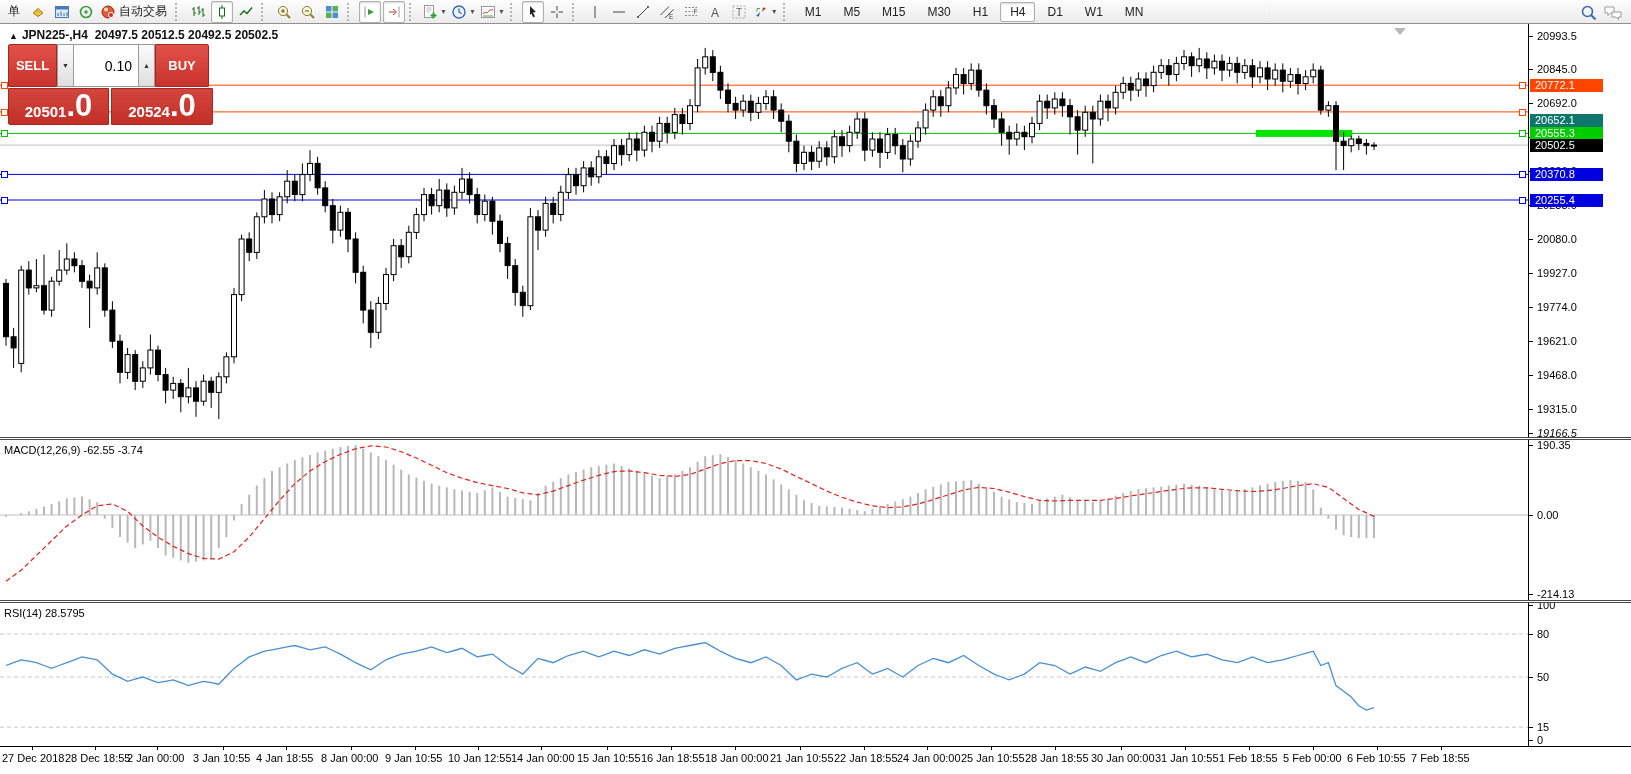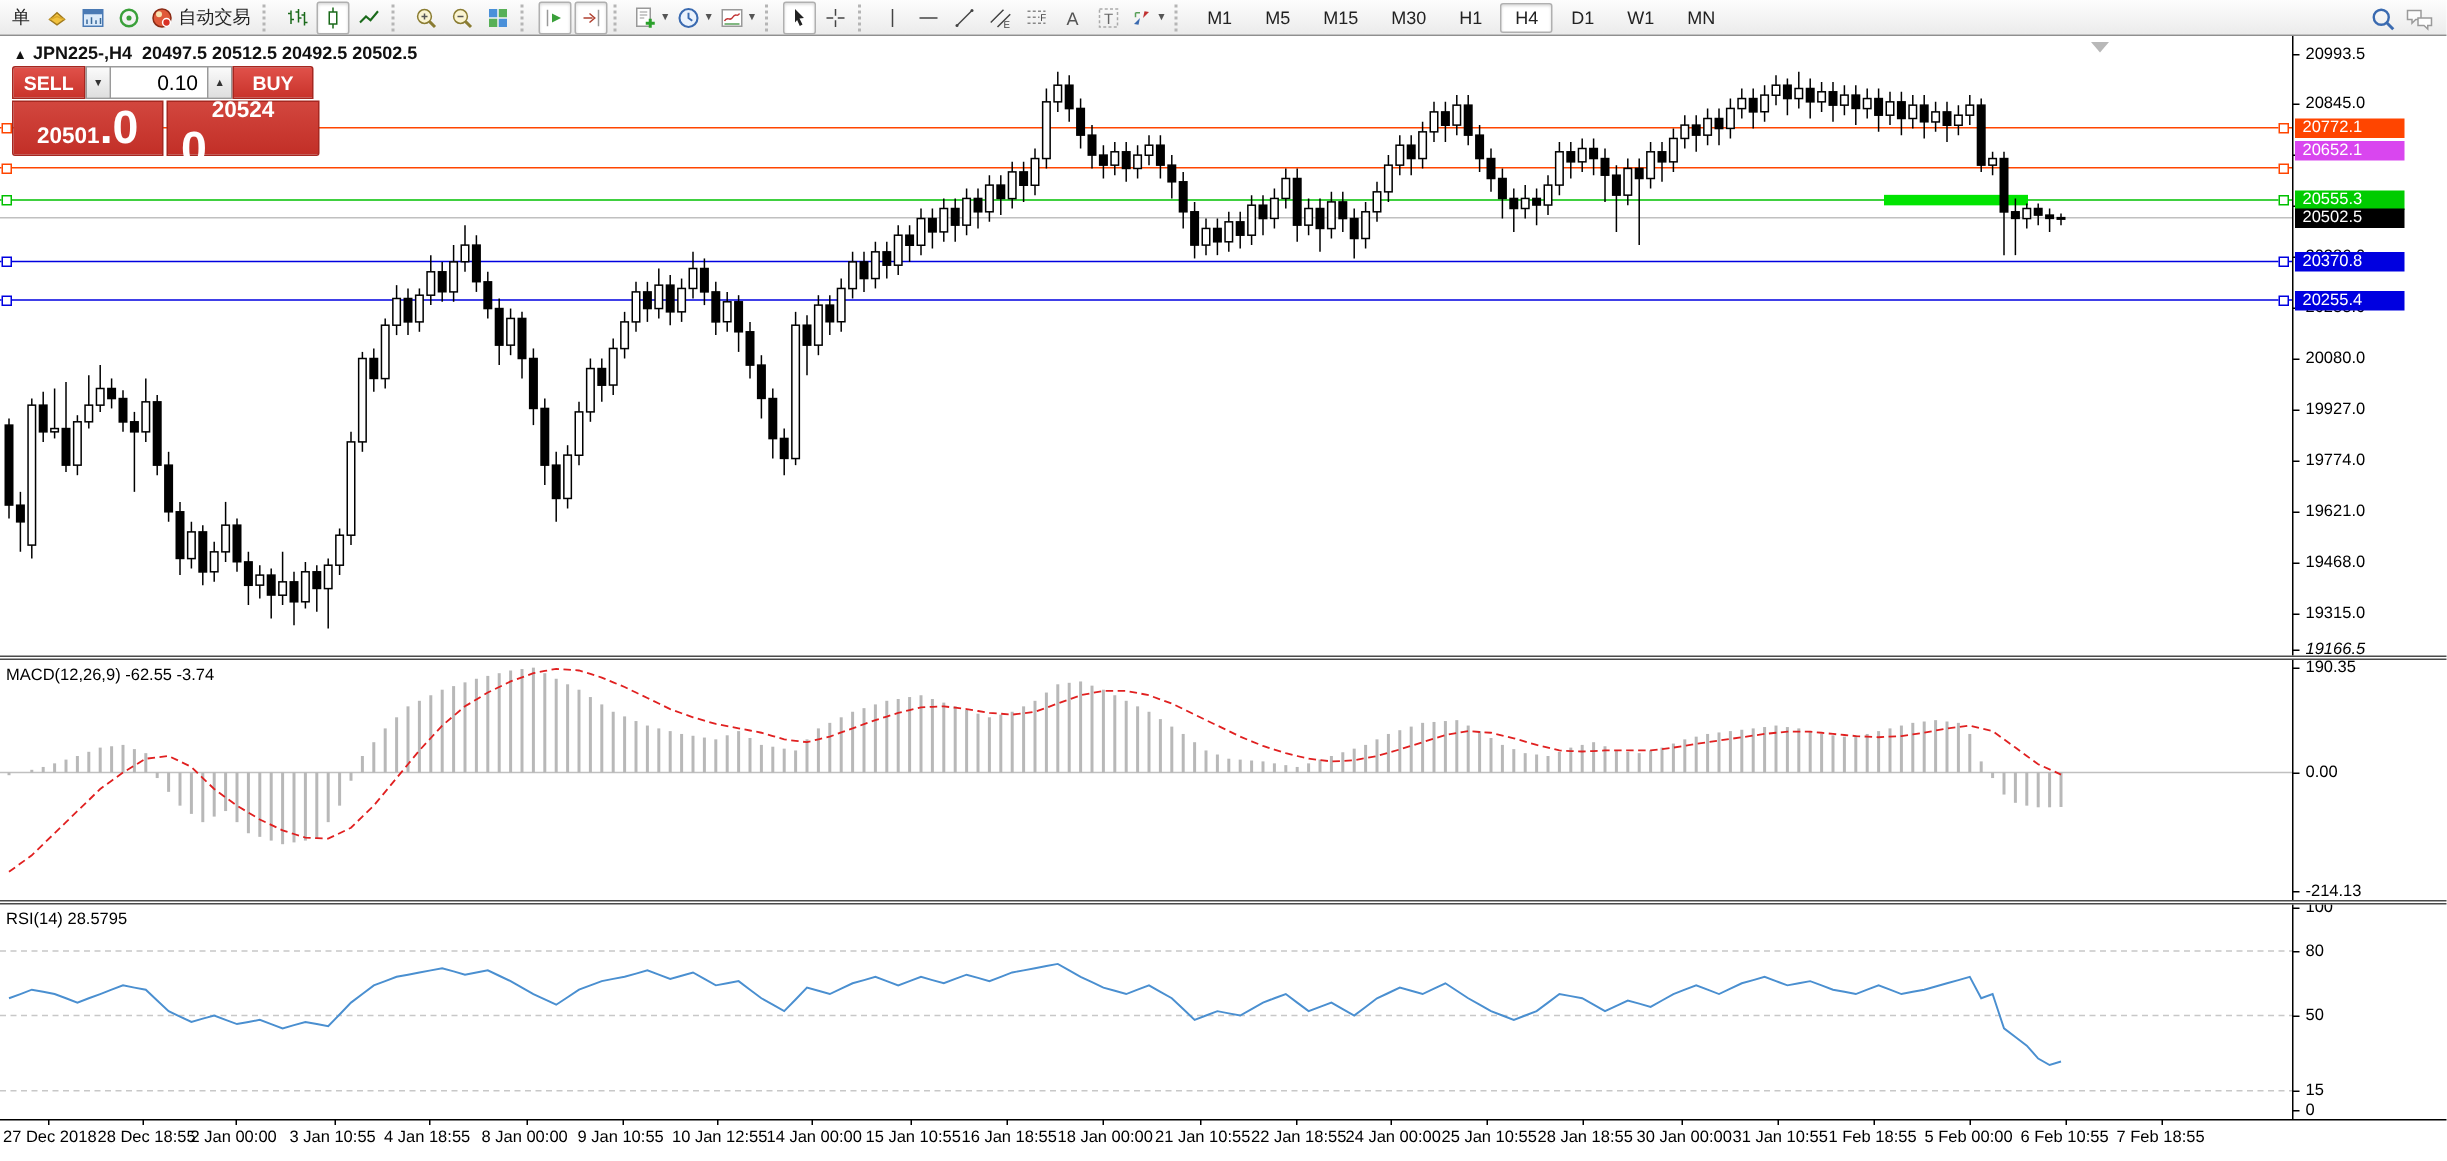--- a/index.html
+++ b/index.html
@@ -40,36 +40,36 @@
 
   .dl{position:absolute;font-size:11px;color:#000;top:728px;white-space:nowrap;z-index:5;}
   .dt{position:absolute;top:722px;width:1px;height:4px;background:#000;z-index:5;}
 
   
   .annot-text{position:absolute;width:210px;text-align:right;font-size:21px;font-weight:bold;
     color:#00e400;z-index:5;letter-spacing:1px;white-space:nowrap;}
 
   
   .trade-panel{position:absolute;left:8px;top:20px;width:205px;z-index:20;}
-  .tp-row1{display:flex;height:22px;}
+  .tp-row1{display:flex;height:43px;}
   .tp-btn{background:linear-gradient(#e0514a,#c9332b);color:#fff;font-size:13px;font-weight:bold;
     display:flex;align-items:center;justify-content:center;border:1px solid #a62720;box-sizing:border-box;}
   .tp-sell{width:49px;border-radius:2px 0 0 0;}
   .tp-buy{width:54px;border-radius:0 2px 0 0;}
   .tp-spin{width:17px;background:linear-gradient(#fbfbfb,#dedede);border:1px solid #9a9a9a;
     display:flex;align-items:center;justify-content:center;font-size:7px;color:#333;box-sizing:border-box;}
   .tp-vol{width:64px;background:#fff;border:1px solid #9a9a9a;border-left:none;border-right:none;
     display:flex;align-items:center;justify-content:flex-end;padding-right:6px;font-size:14px;color:#000;box-sizing:border-box;}
   .tp-row2{display:flex;height:37px;margin-top:1px;}
   .tp-price{background:linear-gradient(#d2463e,#c22f27);color:#fff;display:flex;align-items:baseline;
     justify-content:center;border:1px solid #a62720;box-sizing:border-box;}
   .tp-price .small{font-size:15px;font-weight:bold;align-self:center;margin-top:10px;}
   .tp-price .big{font-size:31px;font-weight:bold;line-height:34px;}
   .tp-price-sell{width:101px;border-radius:0 0 0 2px;margin-right:2px;}
-  .tp-price-buy{width:102px;border-radius:0 0 2px 0;flex-direction:column;}
+  .tp-price-buy{width:102px;border-radius:0 0 2px 0;}
 </style>
 </head>
 <body>
 
 <div class="toolbar" id="toolbar">
     <div class="tb-item">
       <span class="tb-text">单</span>
     </div>
     <div class="tb-item">
       <svg width="16" height="16">
@@ -873,21 +873,21 @@
       <div class="ptick" style="top: 283px;"></div>
       <div class="pl" style="top: 311px;">19621.0</div>
       <div class="ptick" style="top: 317px;"></div>
       <div class="pl" style="top: 345px;">19468.0</div>
       <div class="ptick" style="top: 351px;"></div>
       <div class="pl" style="top: 379px;">19315.0</div>
       <div class="ptick" style="top: 385px;"></div>
       <div class="pl" style="top: 403px; font-style: italic;">19166.5</div>
       <div class="ptick" style="top: 409px;"></div>
       <div class="badge" style="background: rgb(255, 69, 0); top: 55px;">20772.1</div>
-      <div class="badge" style="background: #d946ef; top: 70px;">20652.1</div>
+      <div class="badge" style="background: #0f766e; top: 90px;">20652.1</div>
       <div class="badge" style="background: rgb(0, 204, 0); top: 103px;">20555.3</div>
       <div class="badge" style="background: rgb(0, 0, 0); top: 115px;">20502.5</div>
       <div class="badge" style="background: rgb(0, 0, 224); top: 144px;">20370.8</div>
       <div class="badge" style="background: rgb(0, 0, 224); top: 170px;">20255.4</div>
       <div class="pl" style="top: 415px;">190.35</div>
       <div class="ptick" style="top: 421px;"></div>
       <div class="pl" style="top: 485px;">0.00</div>
       <div class="ptick" style="top: 491px;"></div>
       <div class="pl" style="top: 564px;">-214.13</div>
       <div class="ptick" style="top: 570px;"></div>

